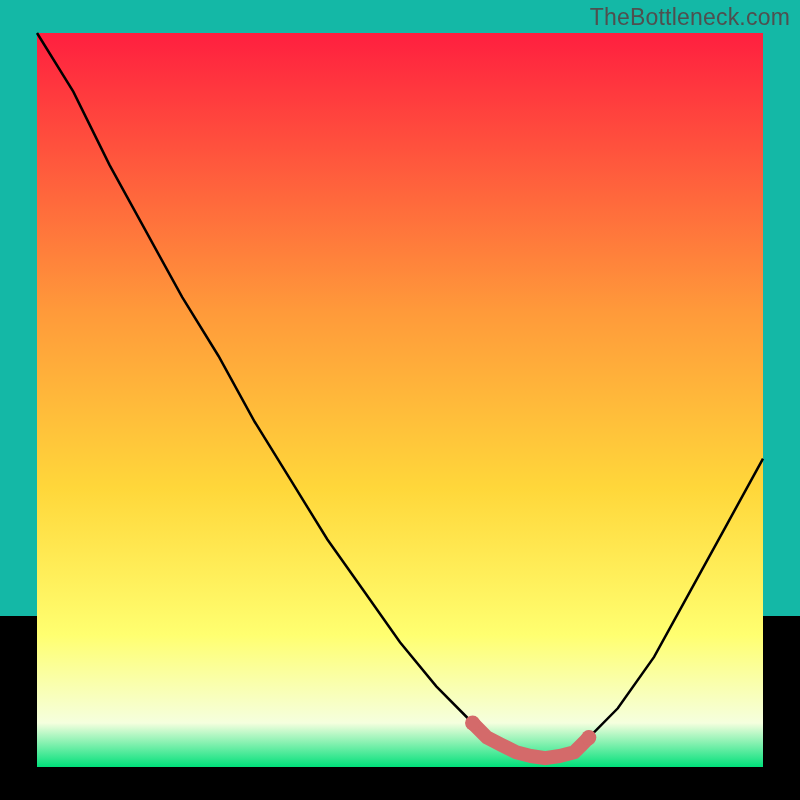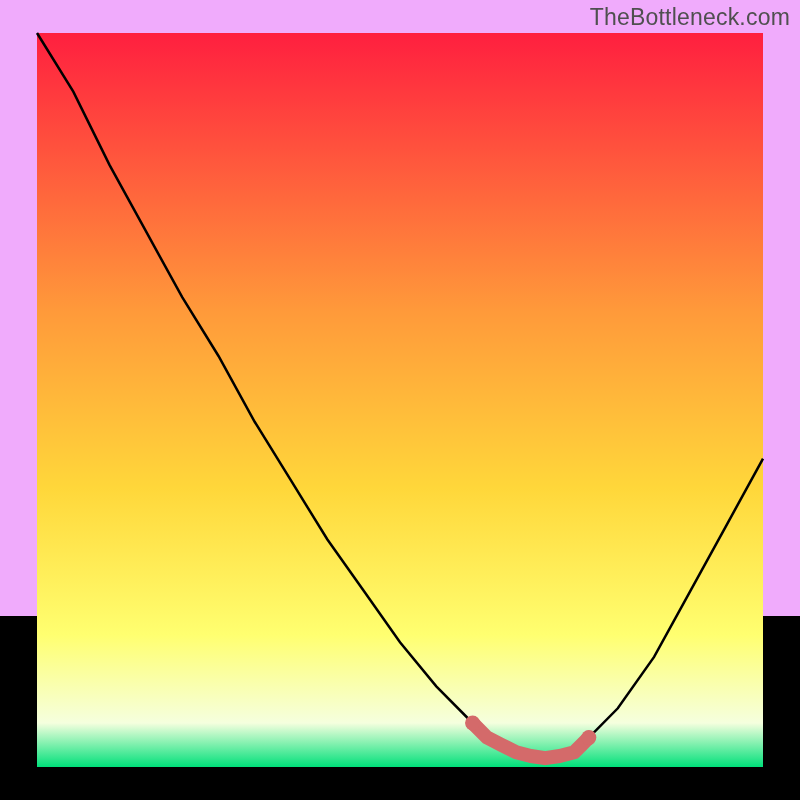--- a/index.html
+++ b/index.html
@@ -8,21 +8,21 @@
     width: 800px;
     height: 800px;
     background: #000;
     overflow: hidden;
     font-family: Arial, Helvetica, sans-serif;
   }
   .stage {
     position: relative;
     width: 800px;
     height: 616px;
-    background: #f0abfc;
+    background: #14b8a6;
   }
   .watermark {
     position: absolute;
     top: 4px;
     right: 10px;
     color: #4f4f4f;
     font-size: 23px;
     font-weight: 500;
     letter-spacing: 0.2px;
     z-index: 5;

